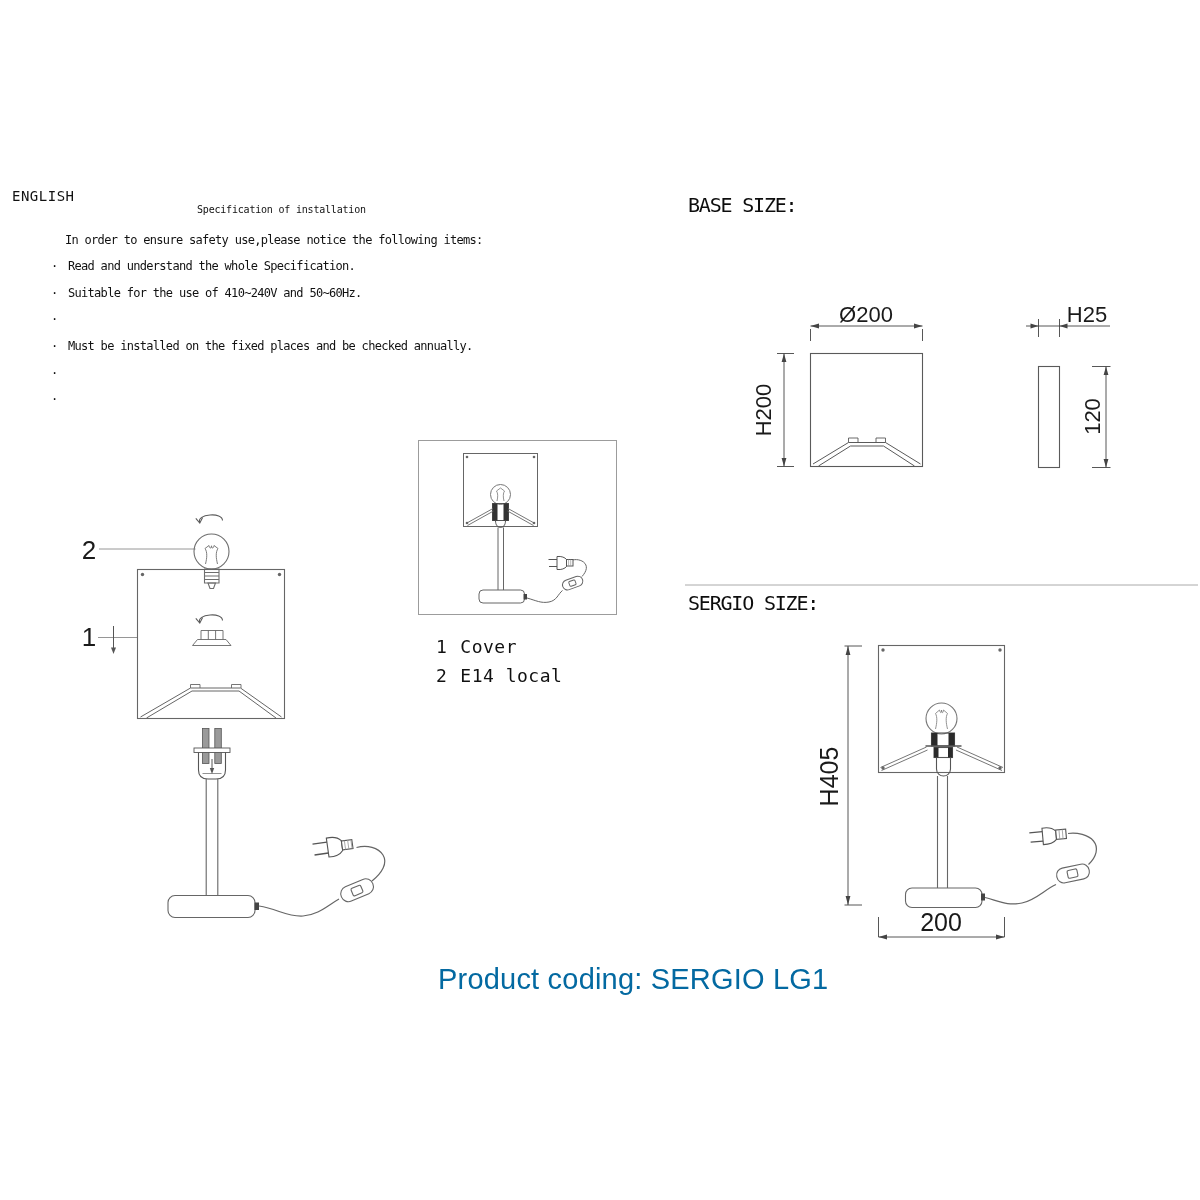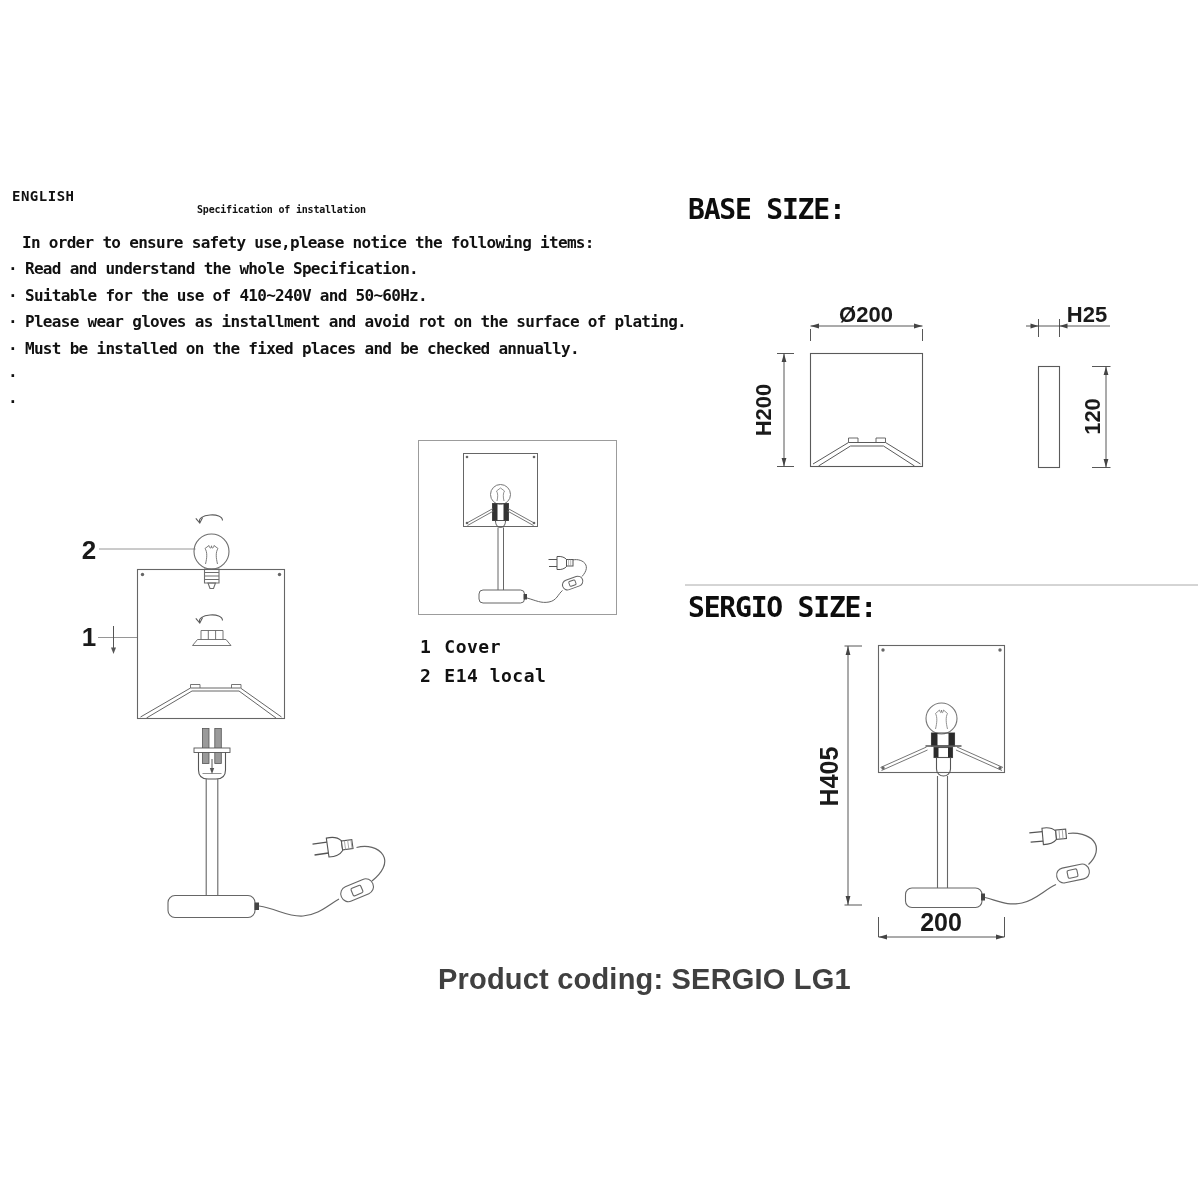--- a/index.html
+++ b/index.html
@@ -1,30 +1,30 @@
 <!DOCTYPE html>
 <html><head>
 <meta charset="utf-8">
 <style>
   html,body{margin:0;padding:0;background:#fff;}
   #page{position:relative;width:1200px;height:1200px;background:#fff;overflow:hidden;
-        font-family:"DejaVu Sans Mono", monospace;color:#111;font-weight:bold;}
+        font-family:"DejaVu Sans Mono", monospace;color:#111;}
   .abs{position:absolute;}
   .cadtext{font-family:"DejaVu Sans Mono", monospace;color:#111;white-space:nowrap;}
   .lang{left:12px;top:188px;font-size:14px;letter-spacing:0.5px;}
   .spec-title{left:197px;top:204px;font-size:10px;letter-spacing:-0.2px;}
-  .spec-row{font-size:16px;letter-spacing:-0.7px;white-space:nowrap;}
+  .spec-row{font-size:12px;letter-spacing:-0.7px;white-space:nowrap;margin-left:43px;}
   .spec-row .bullet{position:absolute;left:8px;top:0;}
   .spec-row .txt{position:absolute;left:25px;top:0;}
   .intro-row .txt{left:22px;}
-  .section-heading{font-size:28px;letter-spacing:-1.2px;color:#0d0d0d;}
-  .parts-row{font-size:18px;letter-spacing:0.5px;}
+  .section-heading{font-size:20px;letter-spacing:-1.2px;color:#0d0d0d;}
+  .parts-row{font-size:18px;letter-spacing:0.5px;margin-left:16px;}
   .parts-row .num{display:inline-block;margin-right:13px;}
   .footer-text{left:438px;top:963px;font-family:"Liberation Sans", sans-serif;
-               font-size:29px;color:#404040;letter-spacing:0.2px;}
+               font-size:29px;color:#0369a1;letter-spacing:0.2px;}
   svg text{font-family:"Liberation Sans", sans-serif;fill:#1a1a1a;}
   svg .dimtxt{font-size:22px;}
   svg .dimtxt-lg{font-size:25px;}
   svg .callout{font-size:26px;}
 </style>
 </head>
 <body>
 
 <div id="page">
 
@@ -37,21 +37,20 @@
   <div class="abs spec-row cadtext" style="left:0;top:259px;width:700px;height:16px;">
     <span class="bullet">·</span>
     <span class="txt">Read and understand the whole Specification.</span>
   </div>
   <div class="abs spec-row cadtext" style="left:0;top:286px;width:700px;height:16px;">
     <span class="bullet">·</span>
     <span class="txt">Suitable for the use of 410~240V and 50~60Hz.</span>
   </div>
   <div class="abs spec-row cadtext" style="left:0;top:312px;width:700px;height:16px;">
     <span class="bullet">·</span>
-    <span class="txt">Please wear gloves as installment and avoid rot on the surface of plating.</span>
   </div>
   <div class="abs spec-row cadtext" style="left:0;top:339px;width:700px;height:16px;">
     <span class="bullet">·</span>
     <span class="txt">Must be installed on the fixed places and be checked annually.</span>
   </div>
   <div class="abs spec-row cadtext" style="left:0;top:366px;width:720px;height:16px;">
     <span class="bullet">·</span>
   </div>
   <div class="abs spec-row cadtext" style="left:0;top:392px;width:700px;height:16px;">
     <span class="bullet">·</span>

